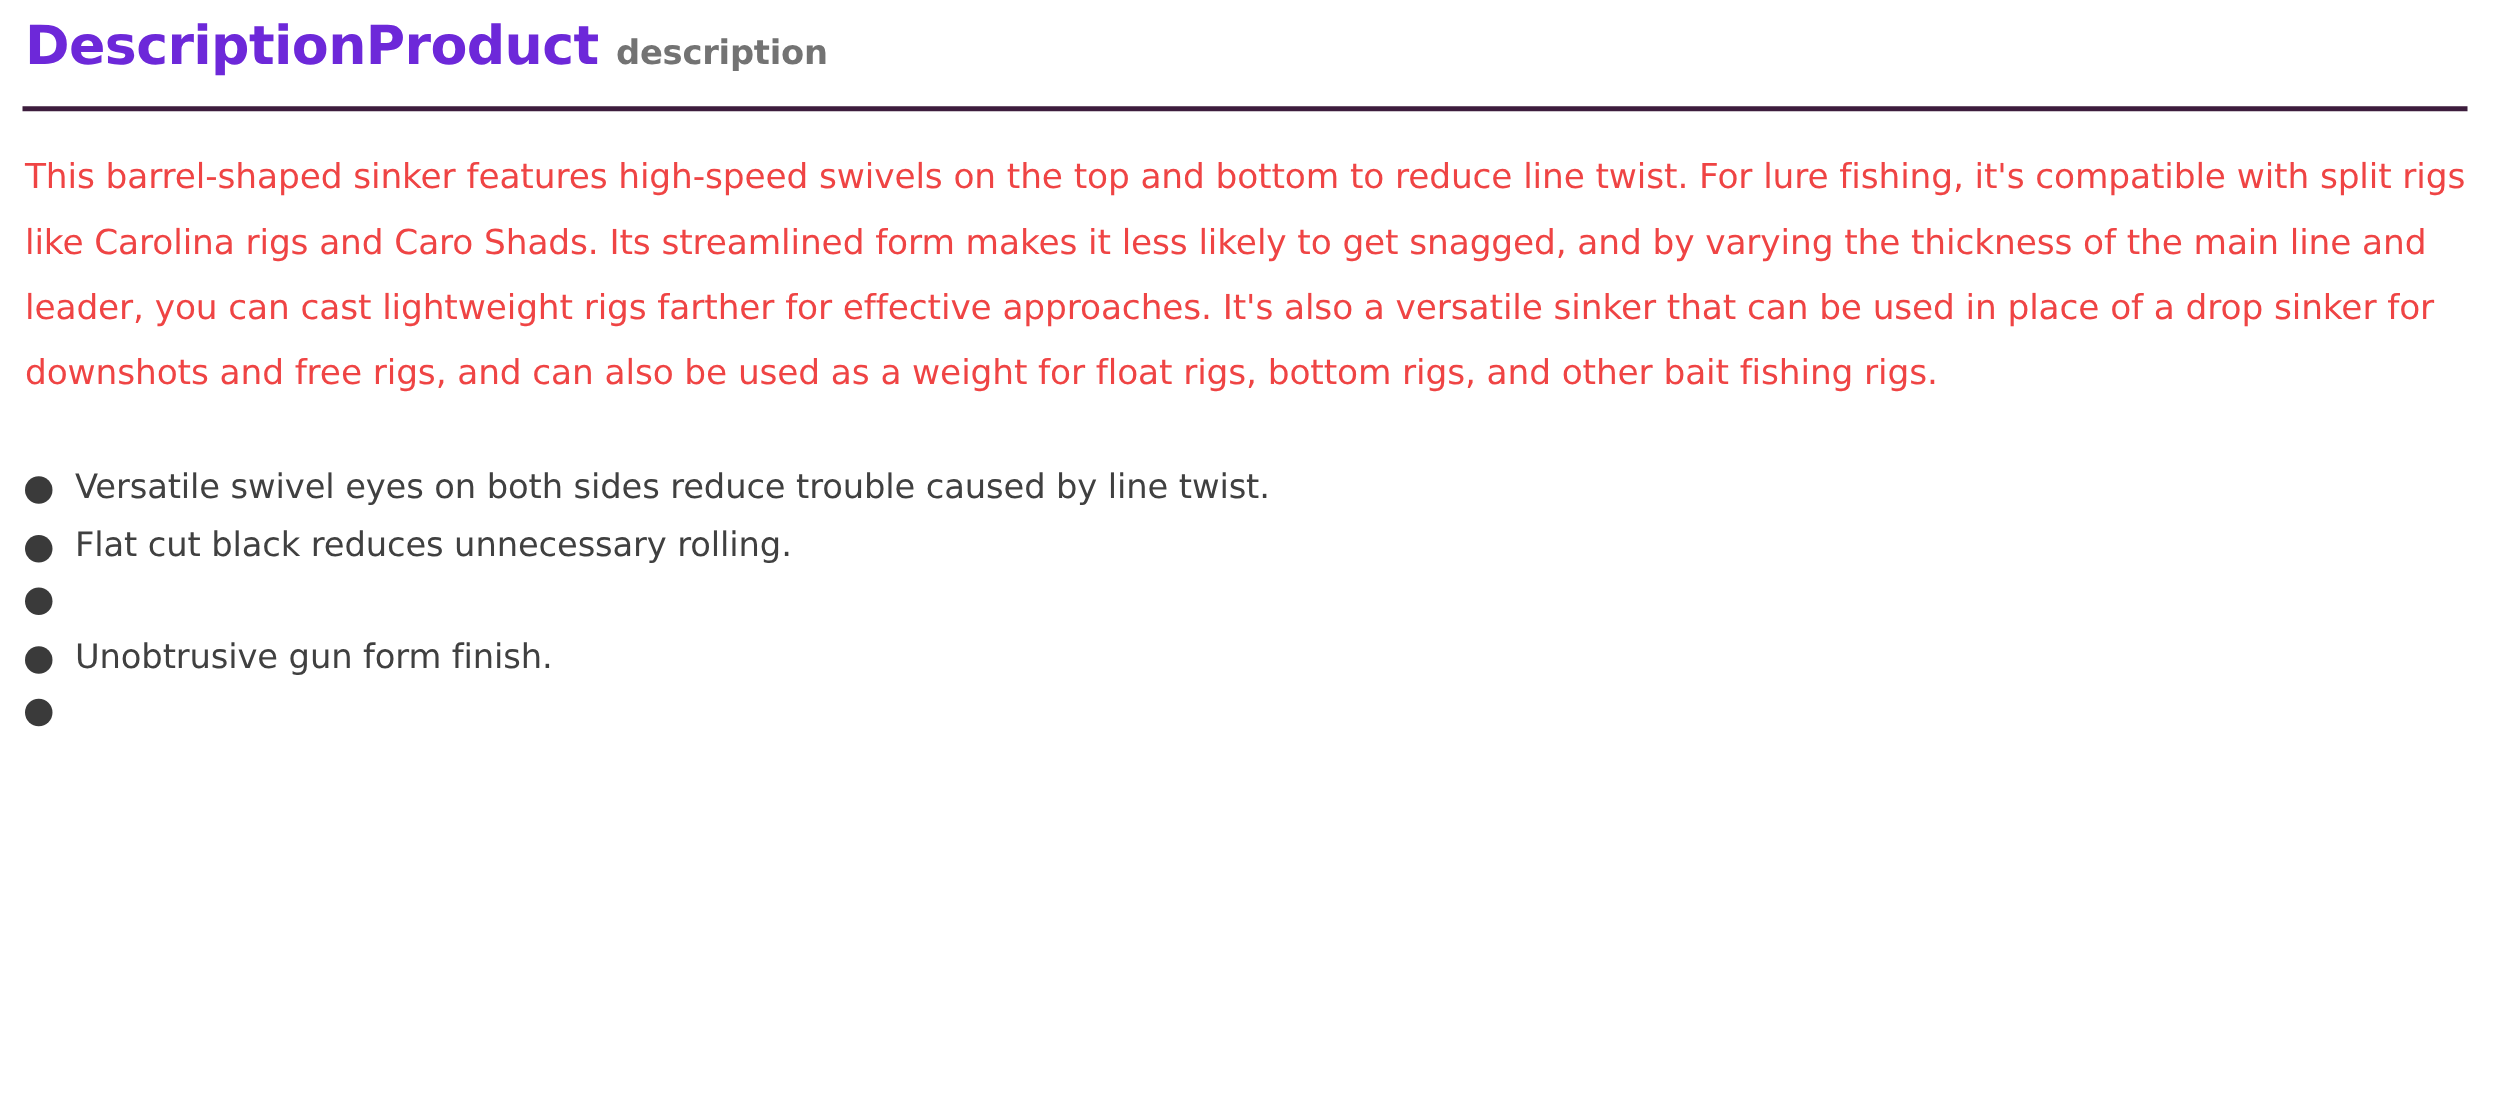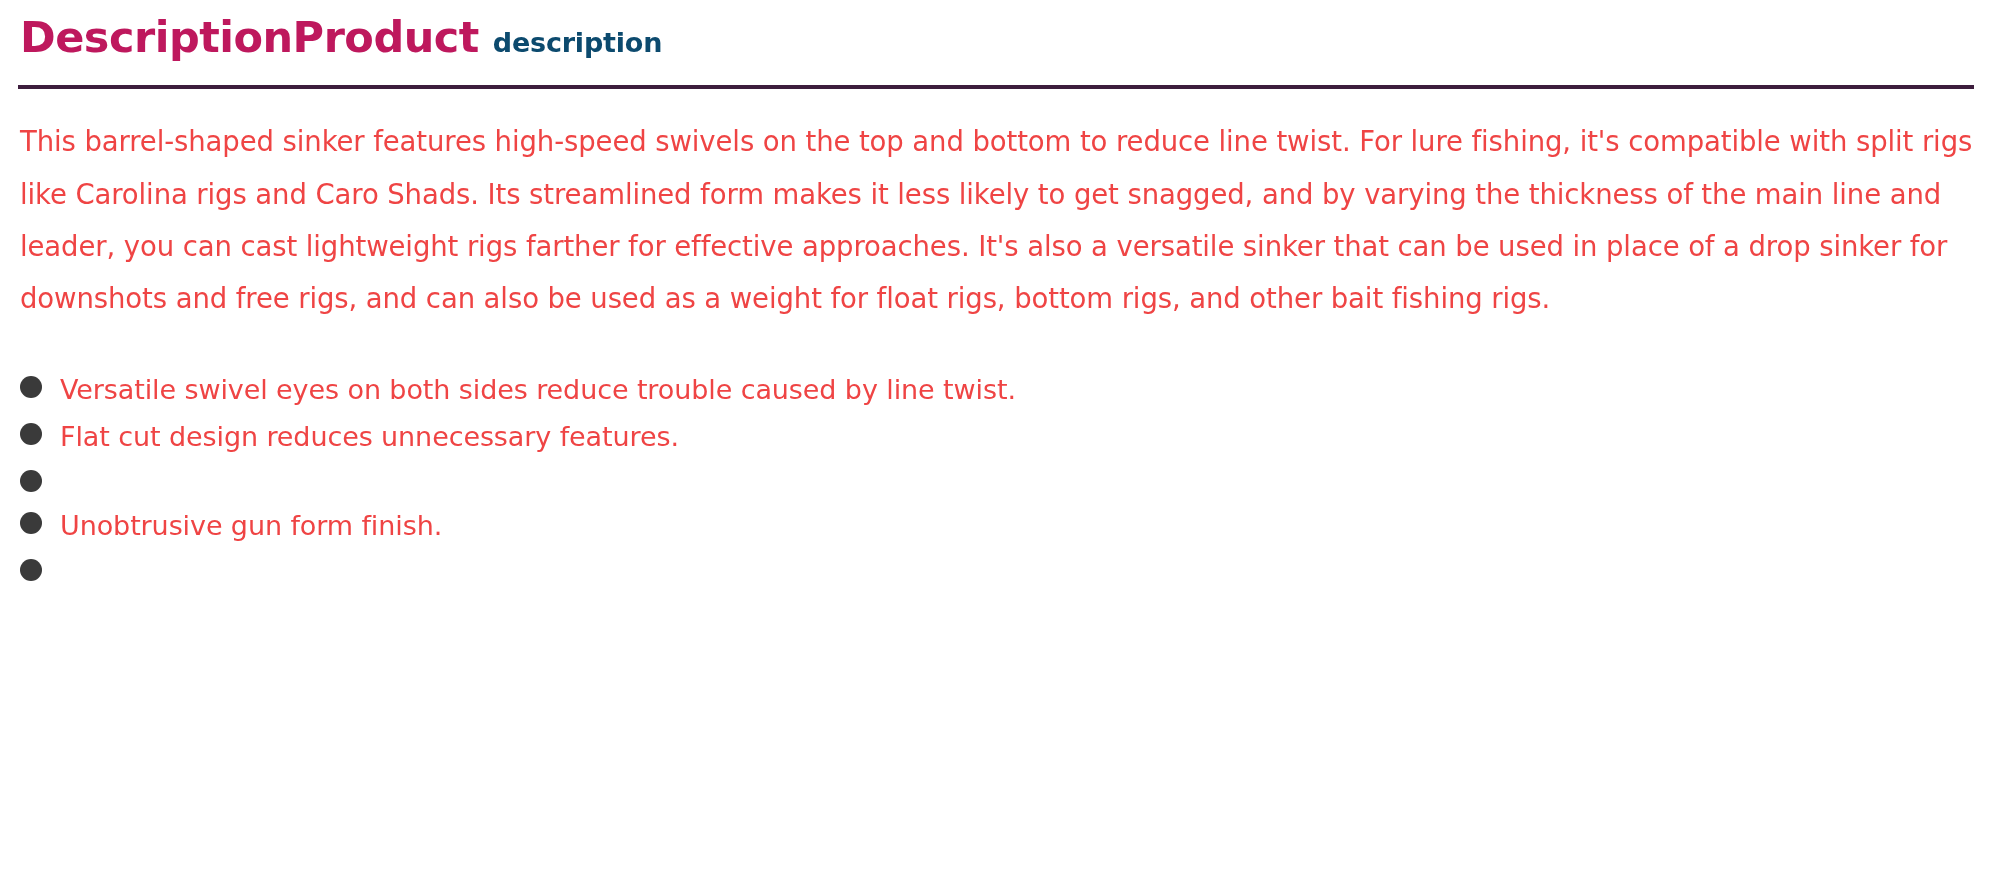--- a/index.html
+++ b/index.html
@@ -22,28 +22,28 @@
   }
   .heading-row {
     display: flex;
     align-items: baseline;
     gap: 14px;
     padding-left: 2px;
   }
   .heading-main {
     font-size: 43px;
     font-weight: bold;
-    color: #be185d;
+    color: #6d28d9;
     letter-spacing: -0.5px;
     line-height: 1.1;
   }
   .heading-sub {
     font-size: 27px;
     font-weight: bold;
-    color: #0c4a6e;
+    color: #737373;
     letter-spacing: -0.2px;
     line-height: 1.1;
     margin-top: 13px;
   }
   .rule {
     margin-top: 24px;
     border: 0;
     border-top: 4px solid #3d1d3d;
     width: 100%;
   }
@@ -56,24 +56,24 @@
     letter-spacing: -0.1px;
     max-width: 1960px;
   }
   .feature-list {
     margin: 52px 0 0 0;
     padding: 0 0 0 2px;
     list-style: none;
   }
   .feature-item {
     display: flex;
-    align-items: flex-start;
+    align-items: flex-end;
     font-size: 27px;
     line-height: 1.0;
-    color: #ef4444;
+    color: #404040;
     margin-bottom: 20px;
     letter-spacing: -0.1px;
   }
   .bullet {
     display: inline-block;
     width: 22px;
     height: 22px;
     border-radius: 50%;
     background: #3a3a3a;
     margin-right: 18px;
@@ -94,21 +94,21 @@
 
   <p class="body-copy">This barrel-shaped sinker features high-speed swivels on the top and bottom to reduce line twist. For lure fishing, it's compatible with split rigs like Carolina rigs and Caro Shads. Its streamlined form makes it less likely to get snagged, and by varying the thickness of the main line and leader, you can cast lightweight rigs farther for effective approaches. It's also a versatile sinker that can be used in place of a drop sinker for downshots and free rigs, and can also be used as a weight for float rigs, bottom rigs, and other bait fishing rigs.</p>
 
   <ul class="feature-list">
     <li class="feature-item">
       <span class="bullet"></span>
       <span>Versatile swivel eyes on both sides reduce trouble caused by line twist.</span>
     </li>
     <li class="feature-item">
       <span class="bullet"></span>
-      <span>Flat cut design reduces unnecessary features.</span>
+      <span>Flat cut black reduces unnecessary rolling.</span>
     </li>
     <li class="feature-item">
       <span class="bullet"></span>
     </li>
     <li class="feature-item">
       <span class="bullet"></span>
       <span>Unobtrusive gun form finish.</span>
     </li>
     <li class="feature-item">
       <span class="bullet"></span>

